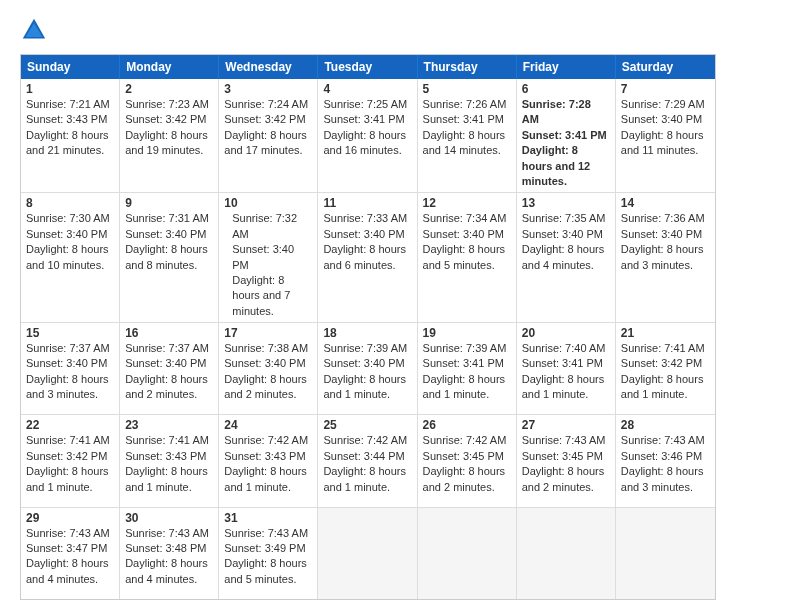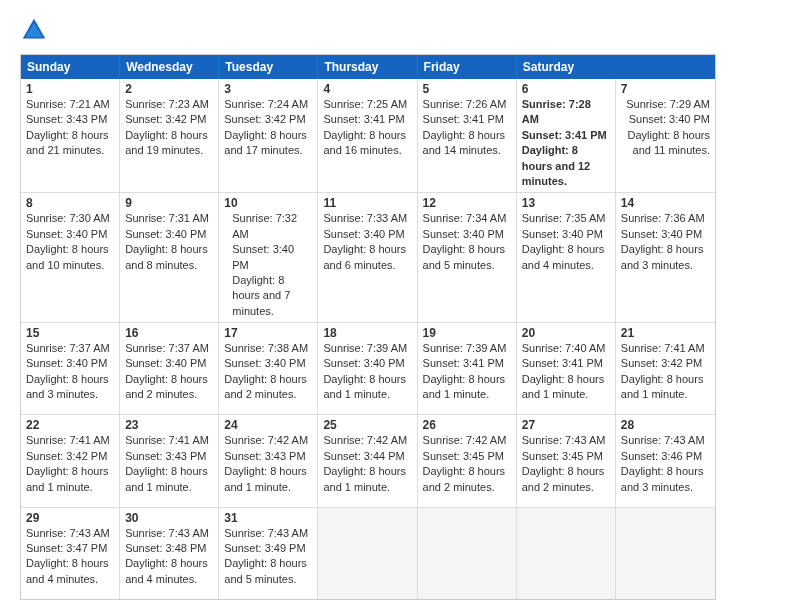--- a/index.html
+++ b/index.html
@@ -126,20 +126,21 @@
     </div>
     <div class="title-area">
       <div class="month-title"></div>
       <div class="location"></div>
     </div>
   </div>
 
   <div class="calendar">
     <div class="cal-header">
     <div class="cal-header-cell">Sunday</div>
+        <div class="cal-header-cell">Monday</div>
         <div class="cal-header-cell">Wednesday</div>
         <div class="cal-header-cell">Tuesday</div>
         <div class="cal-header-cell">Thursday</div>
         <div class="cal-header-cell">Friday</div>
         <div class="cal-header-cell">Saturday</div>
       </div>
     <div class="cal-body">
     <div class="cal-row">
           <div class="cal-cell">
             <span class="day-num">1</span>
@@ -172,21 +173,21 @@
 Daylight: 8 hours and 14 minutes.</div>
           </div>
           <div class="cal-cell">
             <span class="day-num">6</span>
             <div class="sun-info" style="white-space: pre-line; font-weight: bold;">Sunrise: 7:28 AM
 Sunset: 3:41 PM
 Daylight: 8 hours and 12 minutes.</div>
           </div>
           <div class="cal-cell">
             <span class="day-num">7</span>
-            <div class="sun-info" style="white-space: pre-line; text-align: right;">Sunrise: 7:29 AM
+            <div class="sun-info" style="white-space: pre-line;">Sunrise: 7:29 AM
 Sunset: 3:40 PM
 Daylight: 8 hours and 11 minutes.</div>
           </div>
         </div>
         <div class="cal-row">
           <div class="cal-cell">
             <span class="day-num">8</span>
             <div class="sun-info" style="white-space: pre-line;">Sunrise: 7:30 AM
 Sunset: 3:40 PM
 Daylight: 8 hours and 10 minutes.</div>

